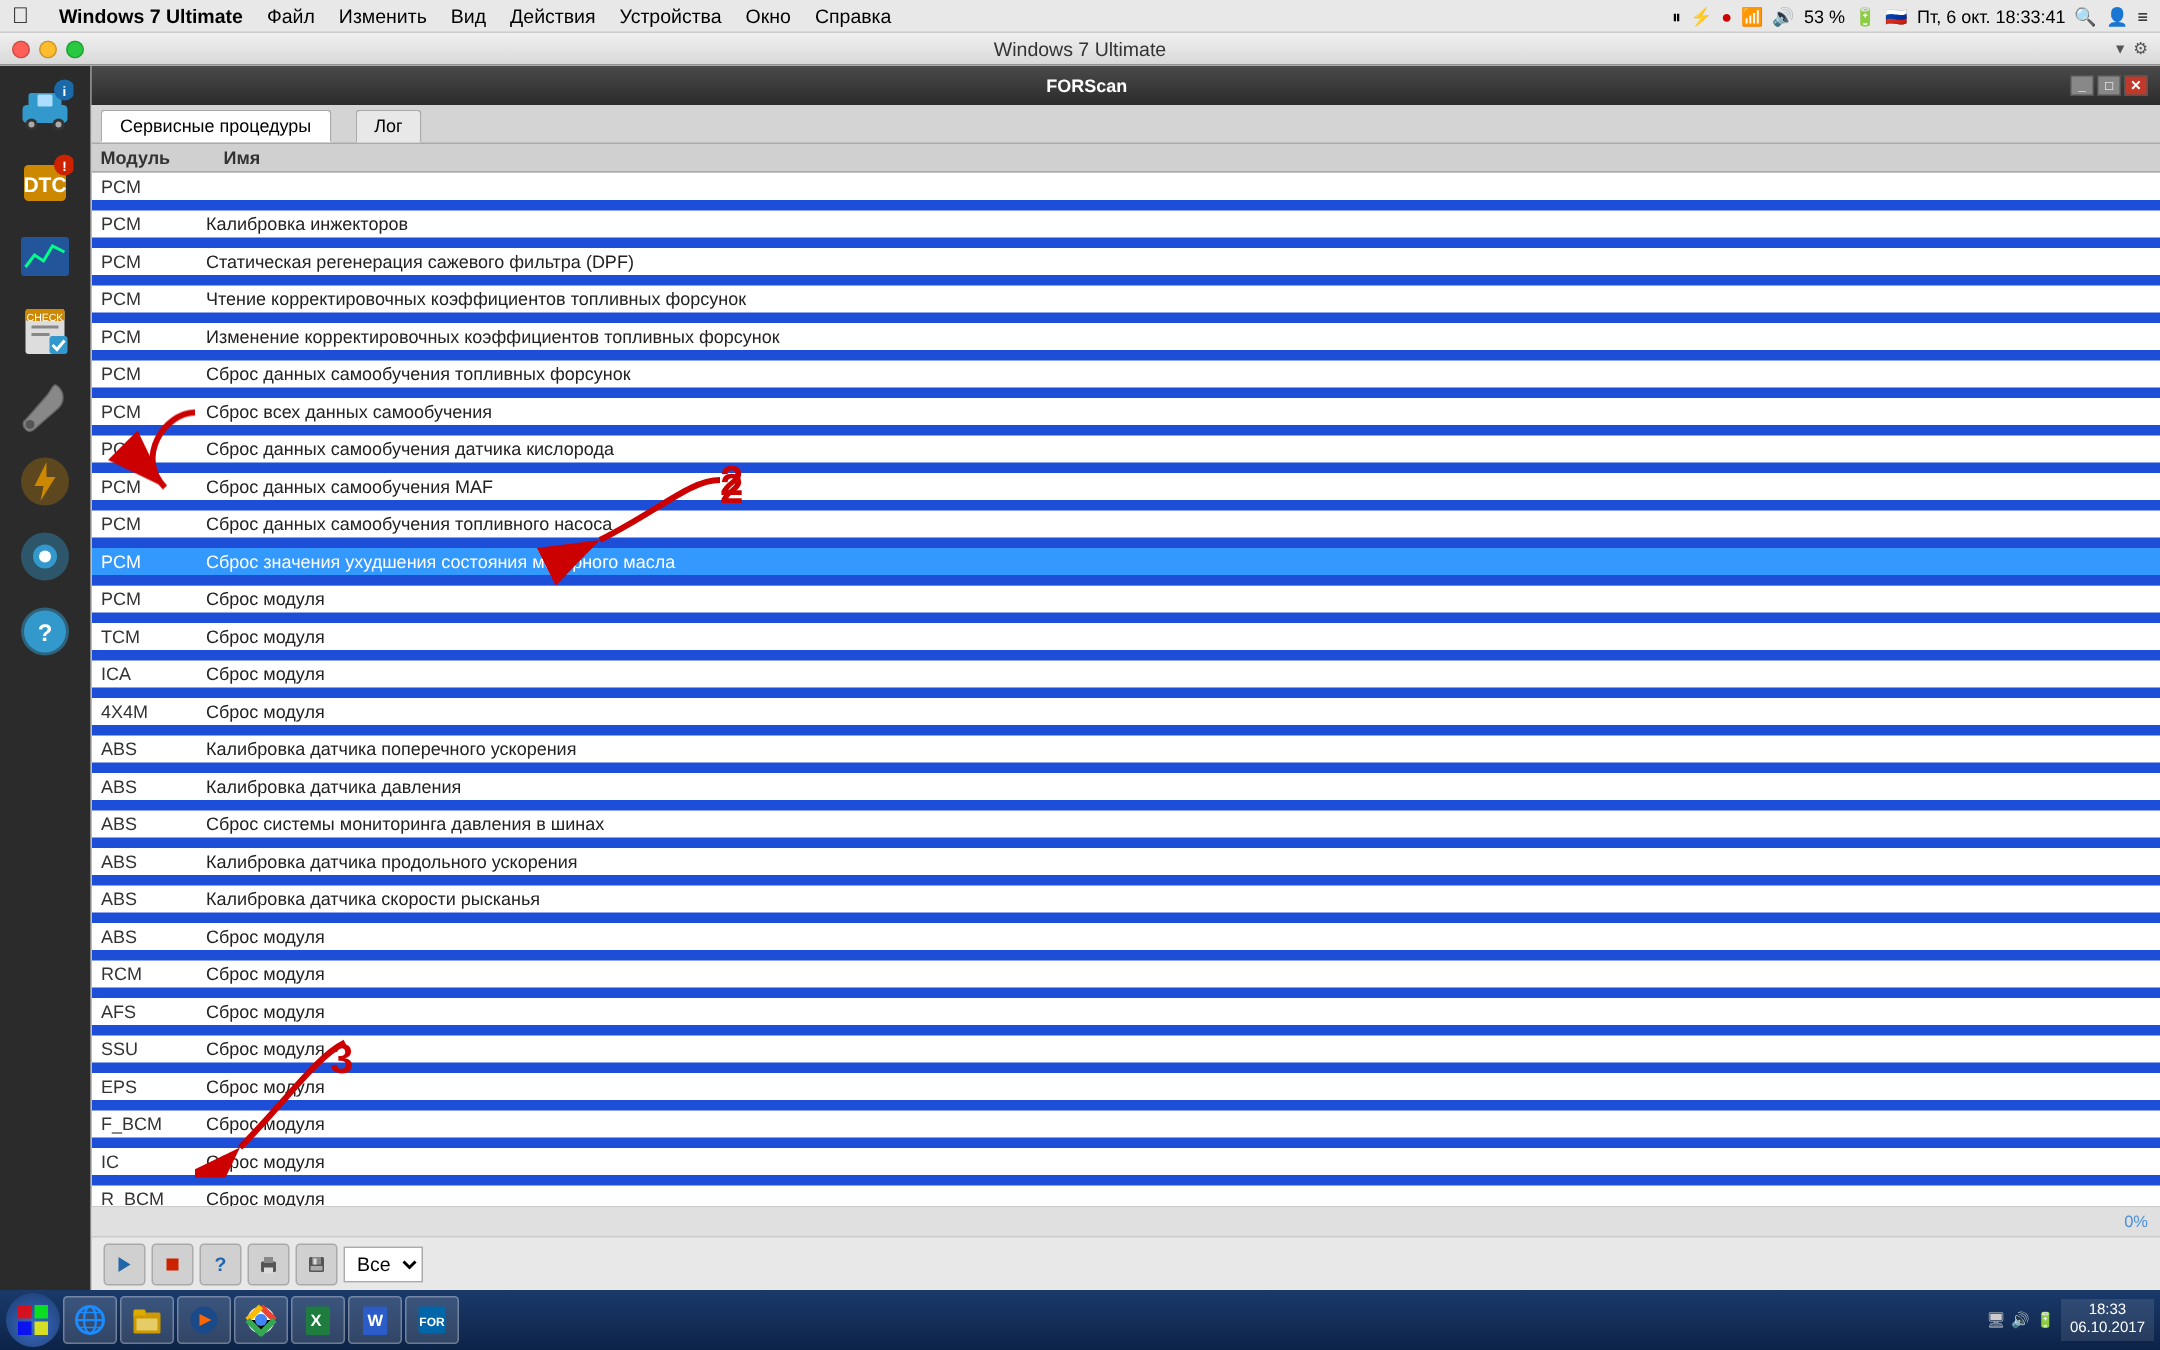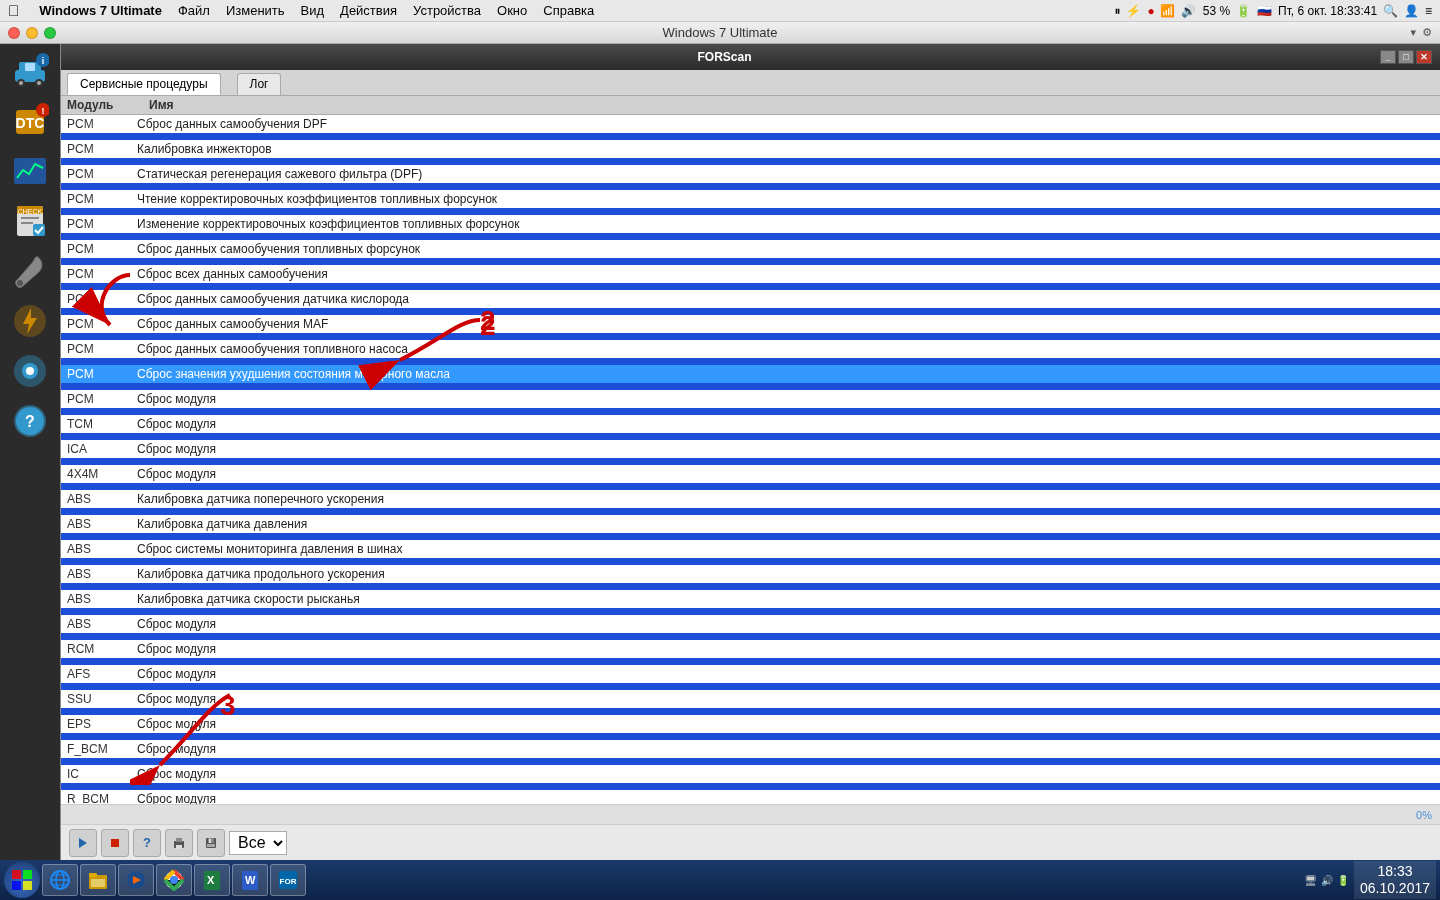--- a/index.html
+++ b/index.html
@@ -237,21 +237,21 @@
       border: 1px solid #aaa;
       border-radius: 3px;
       display: flex;
       align-items: center;
       justify-content: center;
       cursor: pointer;
       font-size: 14px;
     }
     .toolbar-select {
       height: 24px;
-      font-size: 16px;
+      font-size: 13px;
       border: 1px solid #aaa;
       background: #fff;
       padding: 0 4px;
       cursor: pointer;
     }
 
     
     .status-bar {
       height: 20px;
       background: #2b2b2b;
@@ -310,21 +310,21 @@
       align-items: center;
       gap: 4px;
       font-size: 10px;
       color: #ccc;
     }
     .taskbar-time {
       display: flex;
       flex-direction: column;
       align-items: center;
       color: #fff;
-      font-size: 14px;
+      font-size: 10px;
       line-height: 1.2;
       min-width: 60px;
       background: rgba(255,255,255,0.1);
       padding: 2px 6px;
       cursor: pointer;
     }
 
     
     .outer {
       position: relative;
@@ -477,21 +477,20 @@
 
       <div class="col-headers">
         <div class="col-header col-module">Модуль</div>
         <div class="col-header col-name">Имя</div>
       </div>
 
       <div class="table-container">
         <div class="table-area" id="table-area">
         <div class="table-row">
               <div class="cell-module">PCM</div>
-              <div class="cell-name">Сброс данных самообучения DPF</div>
             </div>
             <div class="table-row">
               <div class="cell-module">PCM</div>
               <div class="cell-name">Калибровка инжекторов</div>
             </div>
             <div class="table-row">
               <div class="cell-module">PCM</div>
               <div class="cell-name">Статическая регенерация сажевого фильтра (DPF)</div>
             </div>
             <div class="table-row">

